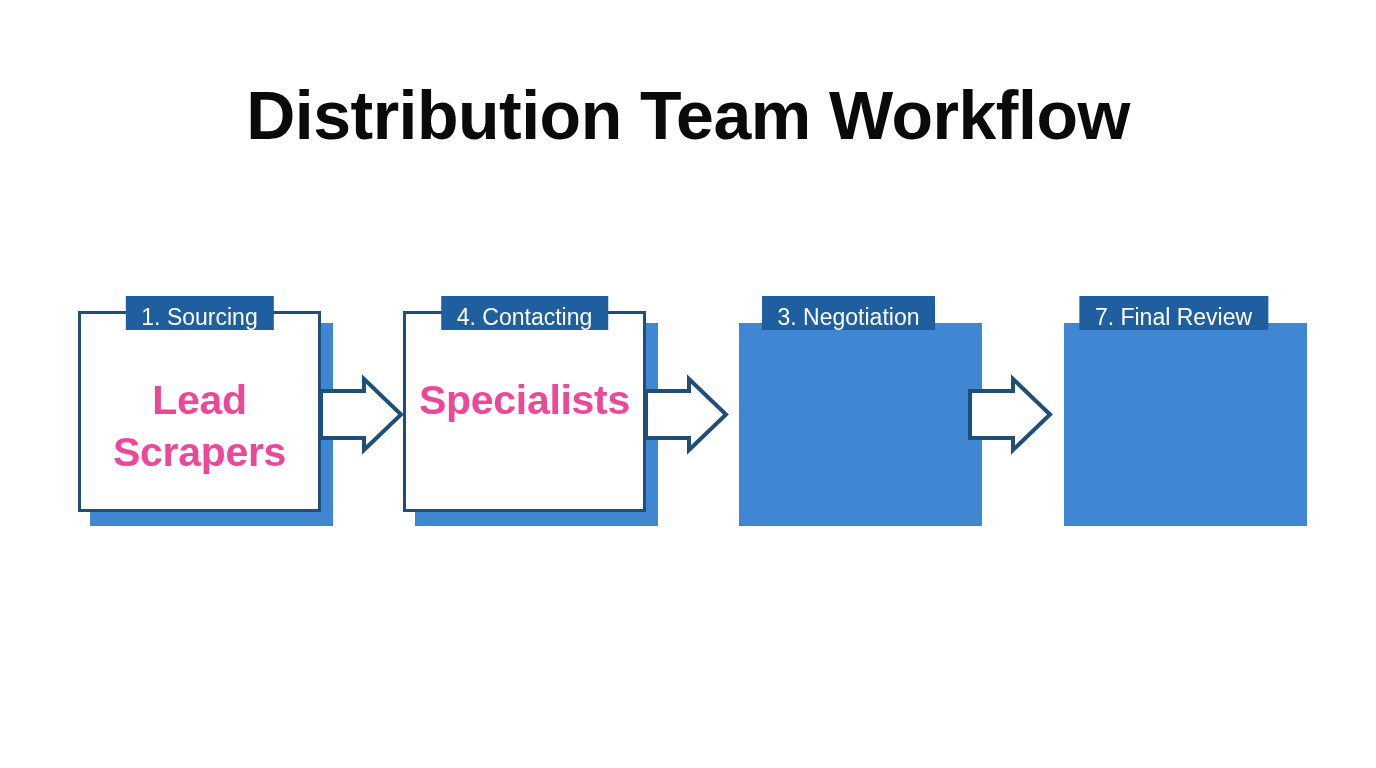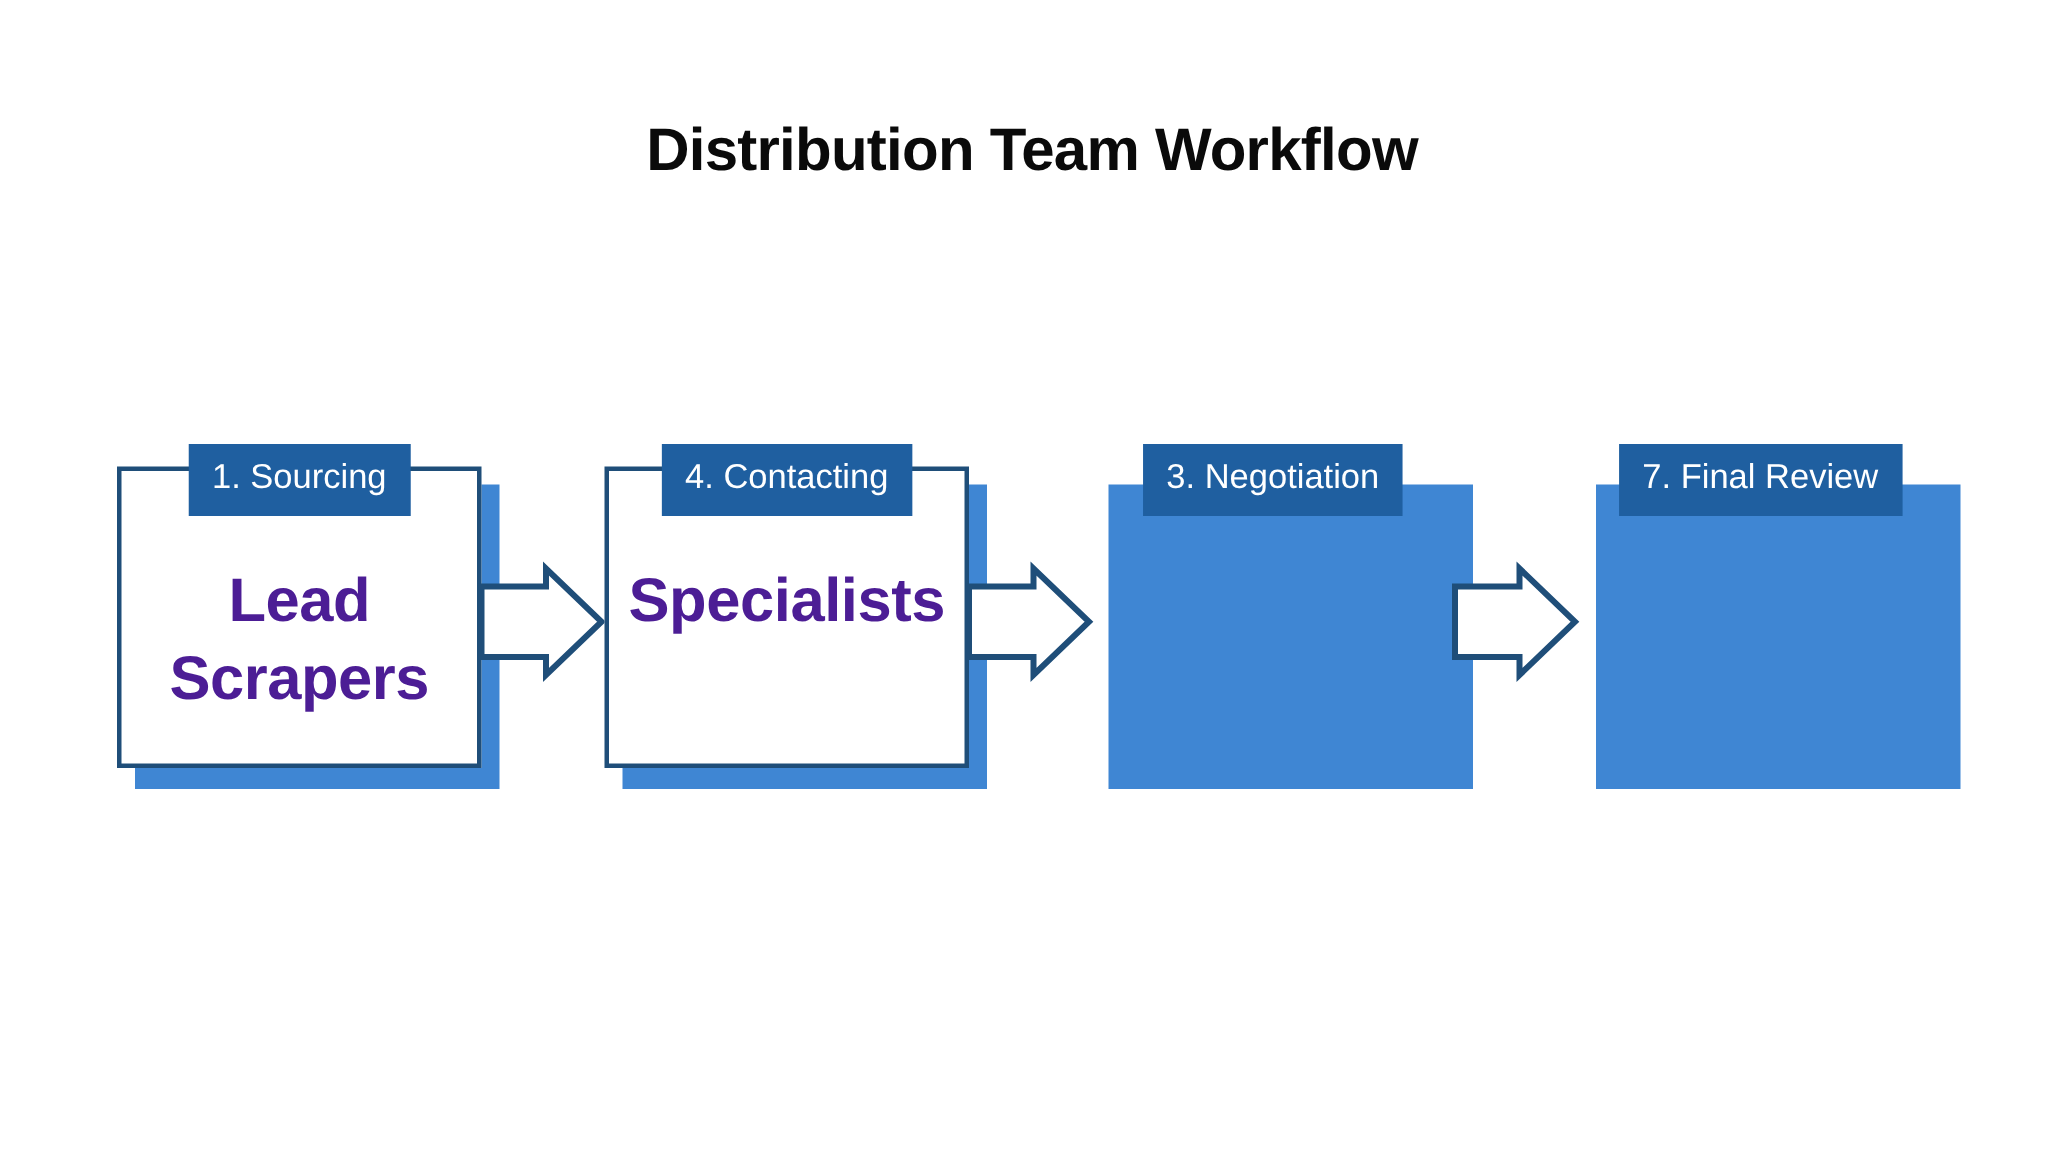--- a/index.html
+++ b/index.html
@@ -23,21 +23,21 @@
   }
 
   
   #page-title {
     position: absolute;
     left: 0;
     top: 78px;
     width: 1376px;
     text-align: center;
     font-family: "Liberation Sans", sans-serif;
-    font-size: 40px;
+    font-size: 68px;
     font-weight: bold;
     letter-spacing: -0.5px;
     color: #0a0a0a;
     line-height: 1.1;
     white-space: nowrap;
   }
 
   
   #flow {
     position: absolute;
@@ -73,21 +73,21 @@
     height: 201px;
     background: #ffffff;
     border: 3px solid #1f4e79;
     box-sizing: border-box;
   }
 
   
   .stage-tab {
     position: absolute;
     top: 0;
-    height: 48px;
+    height: 34px;
     background: #1f5fa0;
     color: #ffffff;
     font-size: 23px;
     font-weight: normal;
     line-height: 42px;
     text-align: center;
     white-space: nowrap;
     padding: 0 16px;
     box-sizing: border-box;
     left: 50%;
@@ -96,21 +96,21 @@
 
   
   .stage-body {
     position: absolute;
     left: 3px;
     right: 3px;
     top: 60px;
     text-align: center;
     font-size: 41px;
     font-weight: bold;
-    color: #4c1d95;
+    color: #ec4899;
     line-height: 1.28;
     letter-spacing: -0.3px;
   }
   .stage-body .line {
     display: block;
     white-space: nowrap;
   }
 
   
   .arrow {

